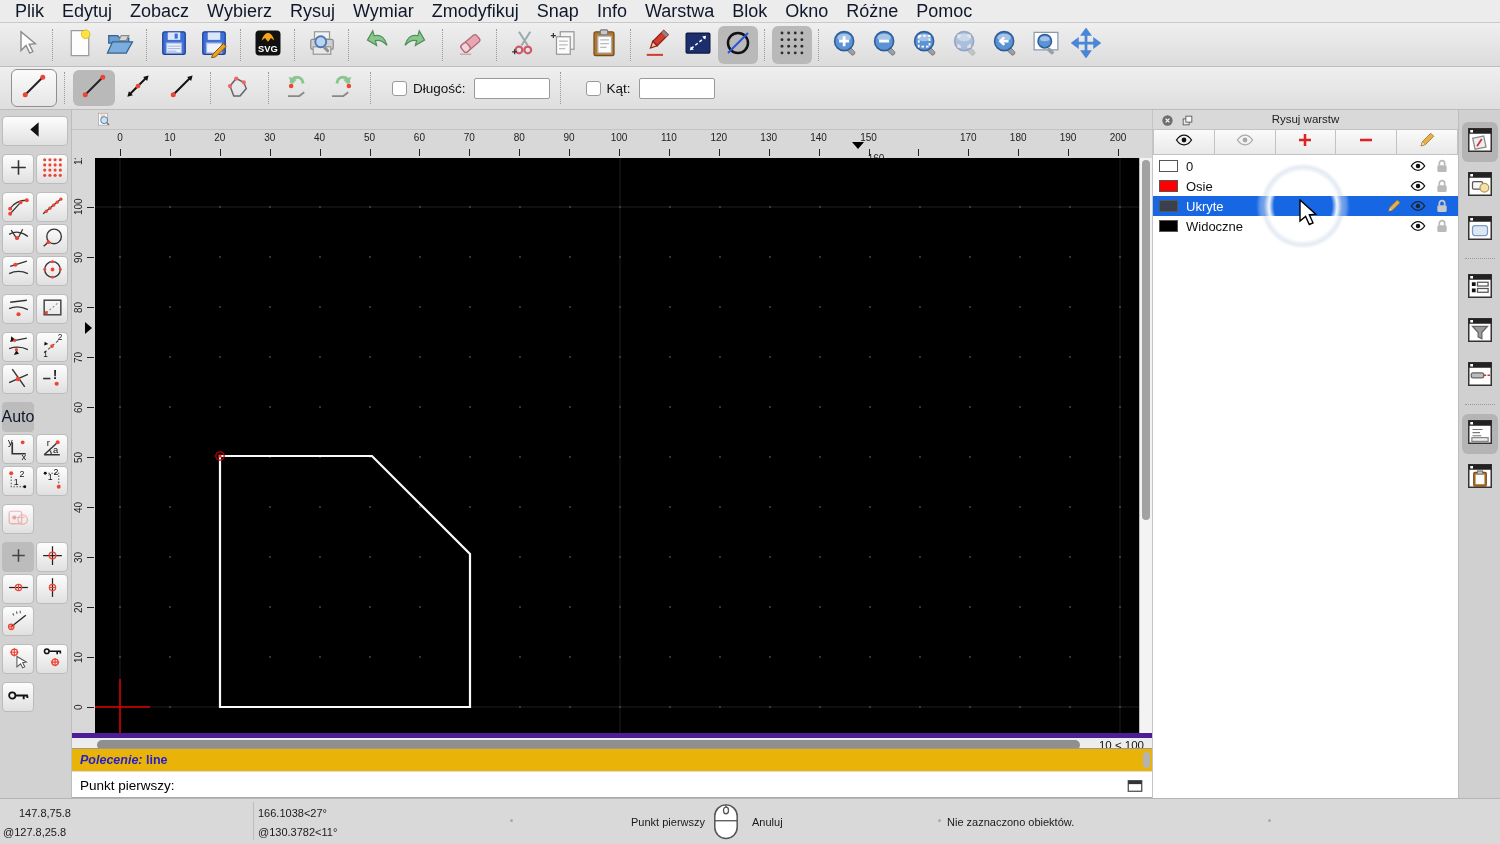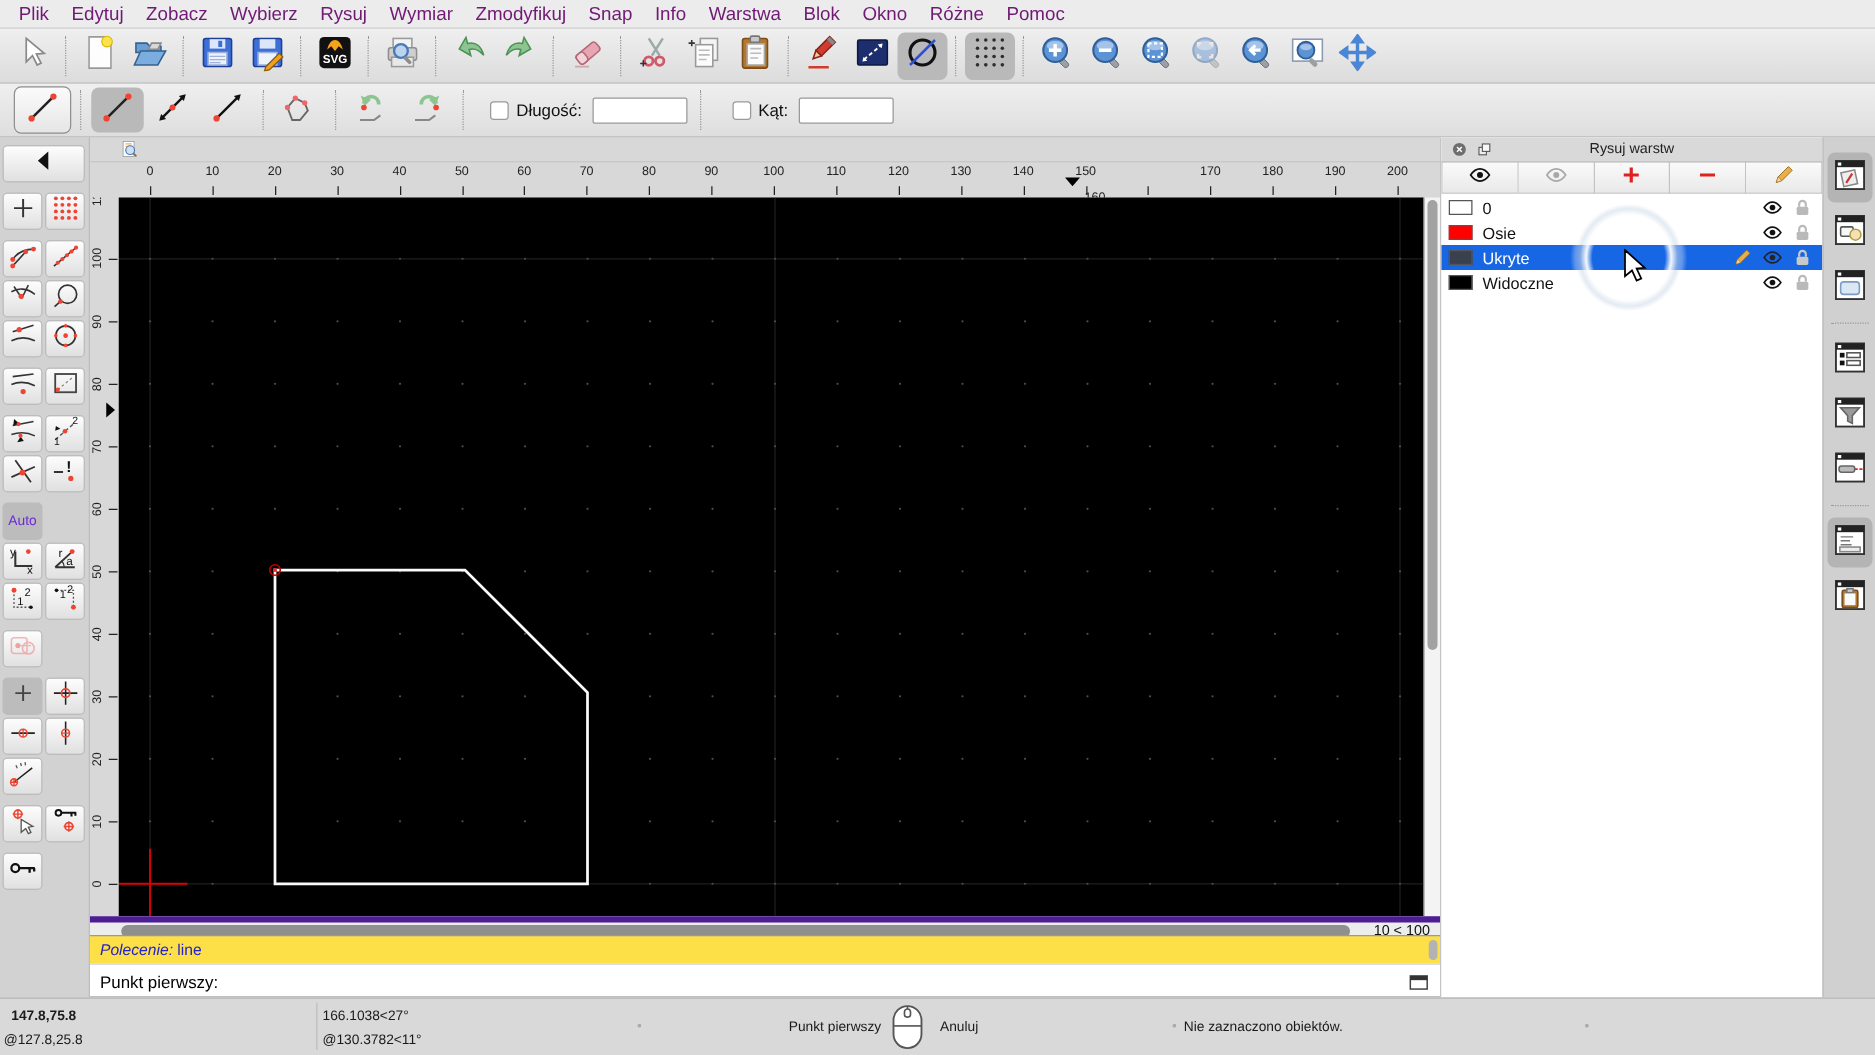--- a/index.html
+++ b/index.html
@@ -2,21 +2,21 @@
 <html><head>
 <meta charset="utf-8">
 <style>
   html,body{margin:0;padding:0;}
   body{width:1500px;height:844px;position:relative;overflow:hidden;
        font-family:"Liberation Sans",sans-serif;background:#d6d6d6;
        -webkit-user-select:none;user-select:none;}
   
   #menu-bar{position:absolute;left:0;top:0;width:1500px;height:23px;
     background:#ececec;border-bottom:1px solid #c9c9c9;display:flex;align-items:center;padding-left:6px;box-sizing:border-box;}
-  .menu-item{font-size:15px;color:#701a75;padding:2px 9px;white-space:nowrap;}
+  .menu-item{font-size:18px;color:#0f172a;padding:2px 9px;white-space:nowrap;}
   
   #main-toolbar{position:absolute;left:0;top:23px;width:1500px;height:44px;
     background:linear-gradient(#efefef,#dcdcdc);border-bottom:1px solid #bdbdbd;
     display:flex;align-items:center;padding-left:6px;box-sizing:border-box;}
   .tbtn{width:40px;height:38px;border-radius:6px;display:flex;align-items:center;justify-content:center;flex:0 0 auto;}
   .tbtn svg{width:30px;height:30px;}
   .tbtn.pressed{background:#b9b9b9;}
   .tbtn.disabled{opacity:.45;}
   .tsep{width:1px;height:32px;border-left:1px dotted #9a9a9a;margin:0 6px;flex:0 0 auto;}
   
@@ -33,42 +33,42 @@
   
   #snap-sidebar{position:absolute;left:0;top:110px;width:72px;height:688px;background:#d2d2d2;
     border-right:1px solid #bdbdbd;box-sizing:border-box;padding-top:4px;overflow:hidden;}
   .srow{display:flex;gap:2px;margin:2px 0 0 2px;}
   .srow.gap{margin-top:8px;}
   .sbtn{width:32px;height:30px;background:linear-gradient(#fdfdfd,#e0e0e0);border:1px solid #bcbcbc;
     border-radius:4px;display:flex;align-items:center;justify-content:center;box-sizing:border-box;}
   .sbtn svg{width:25px;height:25px;}
   .sbtn.pressed{background:#bcbcbc;}
   .sbtn.wide{width:66px;}
-  .sbtn.autob{font-size:11px;color:#6d28d9;}
+  .sbtn.autob{font-size:16px;color:#0f172a;}
   
   #doc-tab{position:absolute;left:72px;top:110px;width:1080px;height:20px;background:#d8d8d8;
     border-bottom:1px solid #c2c2c2;box-sizing:border-box;}
   #doc-tab .ticon{position:absolute;left:24px;top:2px;width:15px;height:15px;}
   #doc-tab .title{position:absolute;left:0;right:0;top:3px;text-align:center;font-size:11.5px;color:#222;}
   #h-ruler{position:absolute;left:72px;top:130px;width:1080px;height:28px;background:#d8d8d8;overflow:hidden;}
   .hlabel{position:absolute;top:2px;width:30px;text-align:center;font-size:10px;color:#222;}
   .htick{position:absolute;top:19px;width:1px;height:7px;background:#222;}
   #h-marker{position:absolute;top:12px;width:0;height:0;border-left:6px solid transparent;border-right:6px solid transparent;border-top:7px solid #000;}
   #v-ruler{position:absolute;left:72px;top:158px;width:23px;height:575px;background:#d8d8d8;overflow:hidden;}
   .vlabel{position:absolute;left:1px;width:12px;height:30px;writing-mode:vertical-rl;transform:rotate(180deg);
     font-size:10px;color:#222;text-align:center;line-height:12px;}
   .vtick{position:absolute;right:1px;width:7px;height:1px;background:#222;}
   #v-marker{position:absolute;left:13px;width:0;height:0;border-top:6px solid transparent;border-bottom:6px solid transparent;border-left:7px solid #000;}
   #canvas-wrap{position:absolute;left:95px;top:158px;width:1044px;height:575px;background:#000;overflow:hidden;}
   #v-scroll{position:absolute;left:1139px;top:158px;width:13px;height:575px;background:#f3f3f3;border-left:1px solid #bbb;box-sizing:border-box;}
   #v-thumb{position:absolute;left:2px;top:2px;width:8px;height:360px;background:#a2a2a2;border-radius:5px;}
   #h-scroll{position:absolute;left:72px;top:733px;width:1080px;height:15px;background:#ededed;border-top:5px solid #4c1d95;box-sizing:border-box;}
   #h-thumb{position:absolute;left:25px;top:2px;width:983px;height:10px;background:#8f8f8f;border-radius:5px;}
   #zoom-indicator{position:absolute;right:8px;top:1px;font-size:11.5px;color:#111;}
-  #cmd-history{position:absolute;left:72px;top:748px;width:1080px;height:23px;background:#fde047;border-top:1px solid #999;box-sizing:border-box;}
+  #cmd-history{position:absolute;left:72px;top:748px;width:1080px;height:23px;background:#eab308;border-top:1px solid #999;box-sizing:border-box;font-weight:bold;}
   #cmd-history .line{position:absolute;left:8px;top:4px;font-size:12.5px;color:#2222cc;}
   #cmd-history .line .prompt{font-style:italic;}
   #cmd-vthumb{position:absolute;right:2px;top:3px;width:7px;height:16px;background:#b3b3b3;border-radius:4px;}
   #cmd-input{position:absolute;left:72px;top:771px;width:1080px;height:27px;background:#fff;border-top:1px solid #ddd;border-bottom:1px solid #aaa;box-sizing:border-box;}
   #cmd-input .lbl{position:absolute;left:8px;top:6px;font-size:13.5px;color:#000;}
   #cmd-input .field{position:absolute;left:125px;top:3px;right:34px;height:19px;}
   #cmd-input .winicon{position:absolute;right:8px;top:5px;width:18px;height:16px;}
   
   #layers-panel{position:absolute;left:1152px;top:110px;width:306px;height:688px;background:#fff;
     border-left:1px solid #c5c5c5;box-sizing:border-box;overflow:hidden;}
@@ -94,21 +94,21 @@
   #panel-cursor{position:absolute;left:1298px;top:199px;width:22px;height:30px;pointer-events:none;}
   
   #right-dock{position:absolute;left:1458px;top:110px;width:42px;height:688px;background:#d0d0d0;
     border-left:1px solid #bdbdbd;box-sizing:border-box;display:flex;flex-direction:column;align-items:center;padding-top:10px;}
   .dbtn{width:36px;height:40px;border-radius:6px;display:flex;align-items:center;justify-content:center;margin:2px 0;flex:0 0 auto;}
   .dbtn svg{width:30px;height:30px;}
   .dbtn.pressed{background:#b4b4b4;}
   .dsep{width:30px;height:1px;border-top:1px dotted #999;margin:6px 0;}
   
   #status-bar{position:absolute;left:0;top:798px;width:1500px;height:46px;background:#d9d9d9;border-top:1px solid #b5b5b5;box-sizing:border-box;font-size:11px;color:#1a1a1a;}
-  #status-bar .abs{position:absolute;left:9px;top:8px;font-weight:bold;}
+  #status-bar .abs{position:absolute;left:19px;top:8px;}
   #status-bar .rel{position:absolute;left:3px;top:27px;}
   #status-bar .vdiv{position:absolute;left:253px;top:3px;height:38px;border-left:1px solid #bdbdbd;}
   #status-bar .pabs{position:absolute;left:258px;top:8px;}
   #status-bar .prel{position:absolute;left:258px;top:27px;}
   #status-bar .mleft{position:absolute;left:560px;top:17px;width:145px;text-align:right;}
   #status-bar .mouse{position:absolute;left:712px;top:4px;width:28px;height:38px;}
   #status-bar .mright{position:absolute;left:752px;top:17px;}
   #status-bar .sel{position:absolute;left:947px;top:17px;}
   .sdot{position:absolute;width:3px;height:3px;border-radius:50%;background:#ababab;top:20px;}
 </style>

